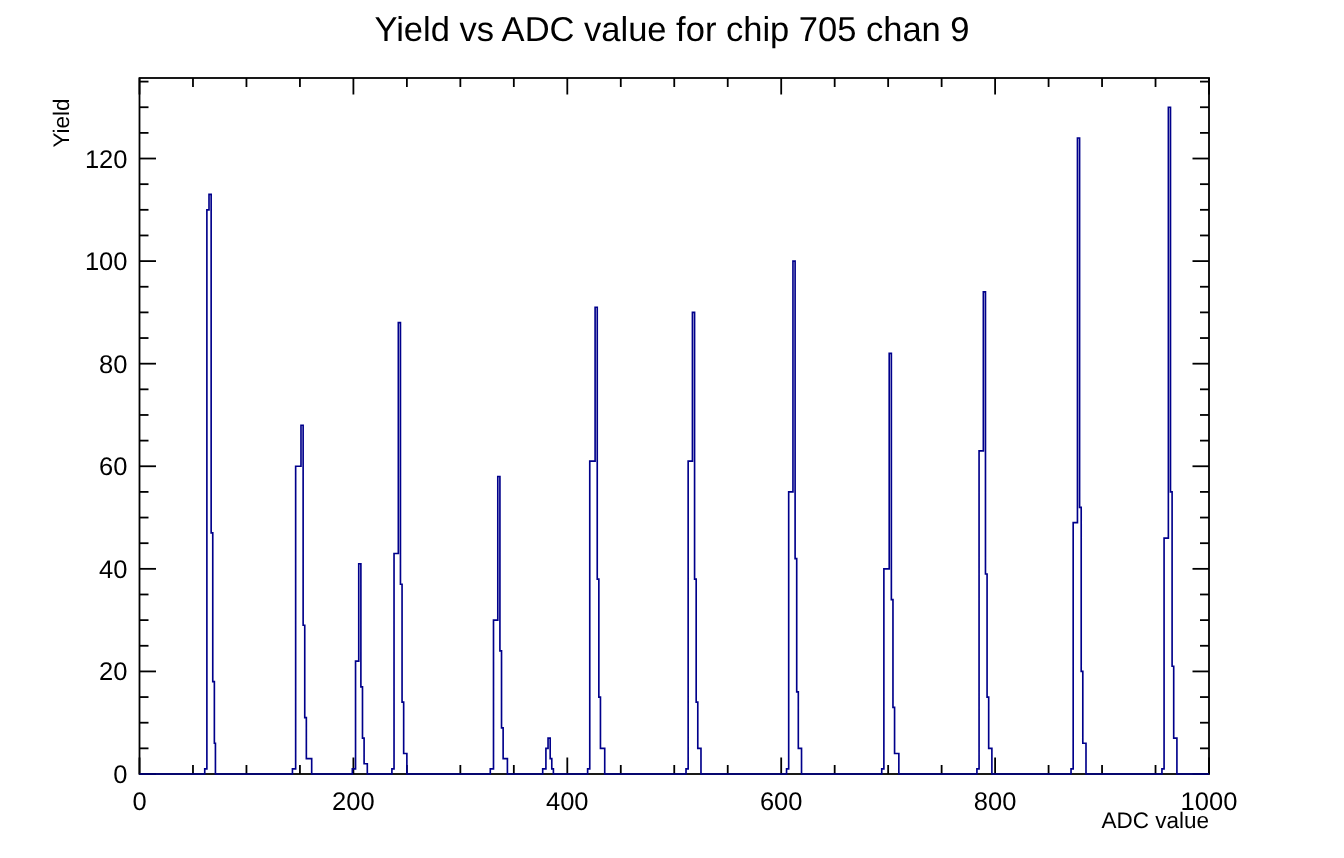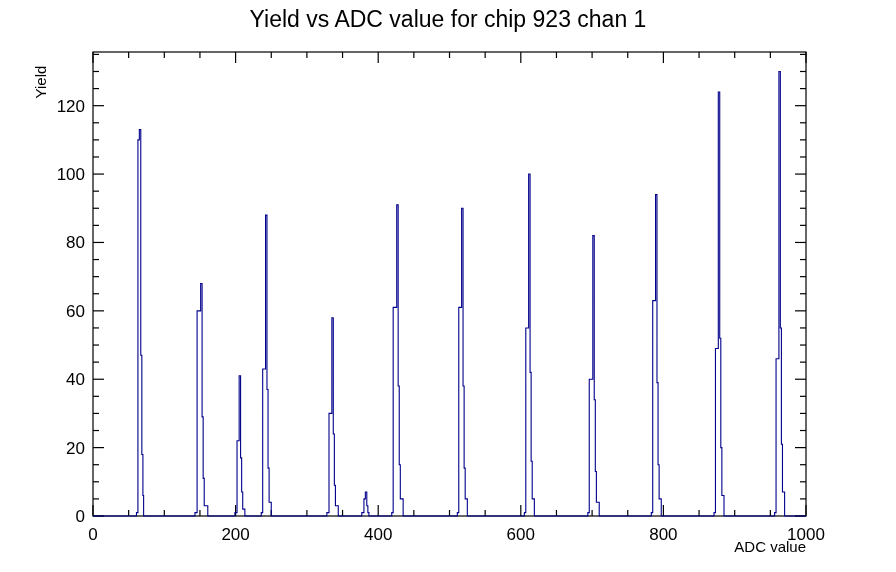--- a/index.html
+++ b/index.html
@@ -47,21 +47,21 @@
     font-size: 17px;
     font-family: "Liberation Sans", sans-serif;
     fill: #000000;
   }
 </style>
 </head>
 <body>
 
 <div id="canvas-root">
 
-  <div id="chart-title">Yield vs ADC value for chip 923 chan 1</div>
+  <div id="chart-title">Yield vs ADC value for chip 705 chan 9</div>
 
   <svg id="plot-svg" width="896" height="572">
 
     <rect id="plot-frame" x="93" y="52" width="713" height="464" fill="#ffffff" stroke="#000000" stroke-width="1.2"></rect>
 
     <g id="x-ticks">
         <line x1="93" y1="516" x2="93" y2="505" stroke="#000000" stroke-width="1.2"></line>
         <line x1="93" y1="52" x2="93" y2="63" stroke="#000000" stroke-width="1.2"></line>
         <line x1="128.65" y1="516" x2="128.65" y2="510" stroke="#000000" stroke-width="1.2"></line>
         <line x1="128.65" y1="52" x2="128.65" y2="58" stroke="#000000" stroke-width="1.2"></line>

